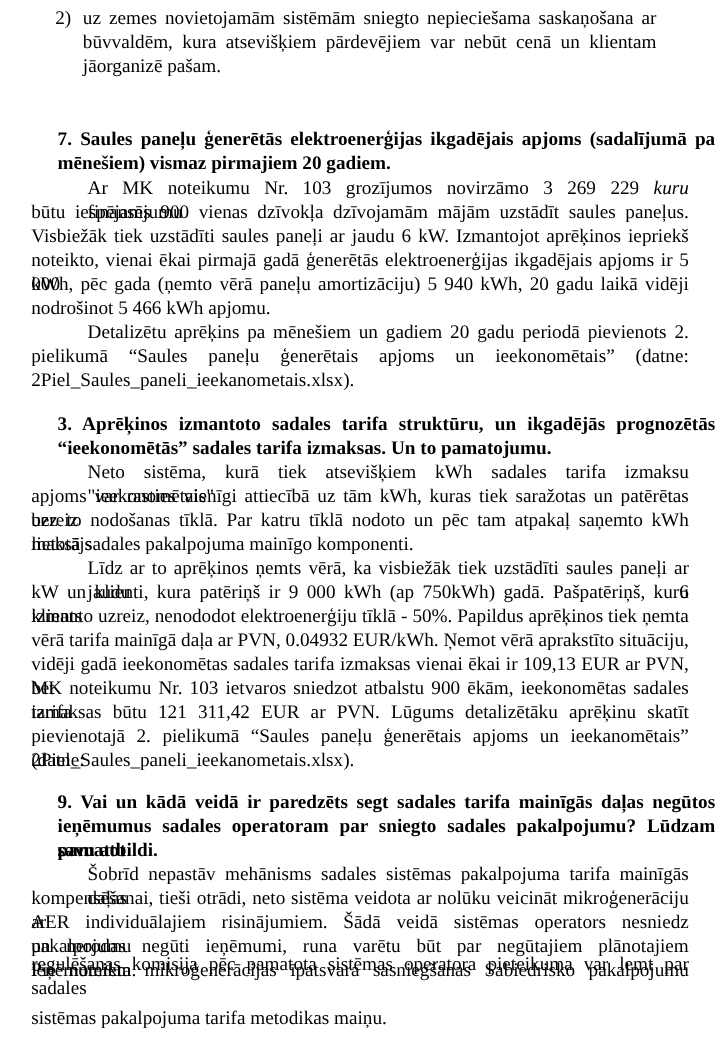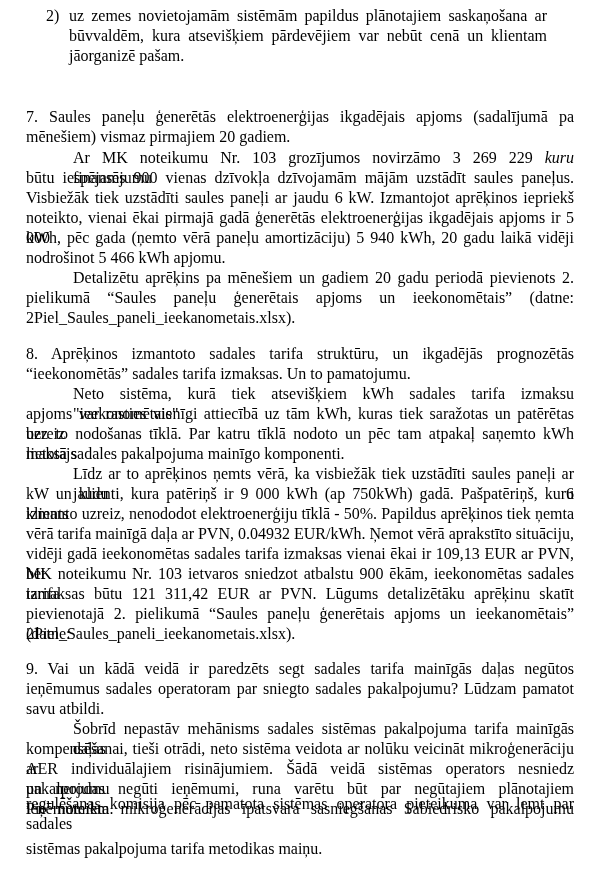--- a/index.html
+++ b/index.html
@@ -1,34 +1,34 @@
 <!DOCTYPE html>
 <html><head>
 <meta charset="utf-8">
 <style>
   html, body { margin:0; padding:0; background:#ffffff; }
   body { width:600px; height:872px; overflow:hidden; position:relative;
          font-family:"Liberation Serif", serif; color:#000; font-size:16px; }
   .page { position:absolute; left:26px; top:0; width:548px; }
   .line { position:absolute; white-space:nowrap; line-height:20px; height:20px; }
   .j { text-align:justify; text-align-last:justify; white-space:normal; width:548px; }
-  .b { font-weight:normal; }
+  .b { font-weight:bold;margin-left:22px; }
   .list-item { position:absolute; left:0; top:6px; width:548px; line-height:20px; }
   .list-num { position:absolute; left:20px; top:0; }
   .list-body { position:absolute; left:43px; width:478px; }
 </style>
 </head>
 <body>
 
 <div class="page">
 
   <div class="list-item">
     <span class="list-num">2)</span>
     <div class="list-body">
-      <div class="line j" style="top:0;width:478px">uz zemes novietojamām sistēmām papildus plānotajiem saskaņošana ar</div>
+      <div class="line j" style="top:0;width:478px">uz zemes novietojamām sistēmām sniegto nepieciešama saskaņošana ar</div>
       <div class="line j" style="top:20px;width:478px">būvvaldēm, kura atsevišķiem pārdevējiem var nebūt cenā un klientam</div>
       <div class="line" style="top:40px">jāorganizē pašam.</div>
     </div>
   </div>
 
   <div>
     <div class="line j b" style="top:107px">7.  Saules paneļu ģenerētās elektroenerģijas ikgadējais apjoms (sadalījumā pa</div>
     <div class="line b" style="top:127px">mēnešiem) vismaz pirmajiem 20 gadiem.</div>
 
     <div class="line j" style="top:148px;left:47px;width:501px">
@@ -39,21 +39,21 @@
     <div class="line j" style="top:208px">noteikto, vienai ēkai pirmajā gadā ģenerētās elektroenerģijas ikgadējais apjoms ir 5 000</div>
     <div class="line j" style="top:228px">kWh, pēc gada (ņemto vērā paneļu amortizāciju) 5 940 kWh, 20 gadu laikā vidēji</div>
     <div class="line" style="top:248px">nodrošinot 5 466 kWh apjomu.</div>
 
     <div class="line j" style="top:268px;left:47px;width:501px">Detalizētu aprēķins pa mēnešiem un gadiem 20 gadu periodā pievienots 2.</div>
     <div class="line j" style="top:288px">pielikumā “Saules paneļu ģenerētais apjoms un ieekonomētais” (datne:</div>
     <div class="line" style="top:308px">2Piel_Saules_paneli_ieekanometais.xlsx).</div>
   </div>
 
   <div>
-    <div class="line j b" style="top:344px">8.  Aprēķinos izmantoto sadales tarifa struktūru, un ikgadējās  prognozētās</div>
+    <div class="line j b" style="top:344px">3.  Aprēķinos izmantoto sadales tarifa struktūru, un ikgadējās  prognozētās</div>
     <div class="line b" style="top:364px">“ieekonomētās” sadales tarifa izmaksas.  Un to pamatojumu.</div>
 
     <div class="line j" style="top:384px;left:47px;width:501px">Neto sistēma, kurā tiek atsevišķiem kWh sadales tarifa izmaksu "ieekonomētais"</div>
     <div class="line j" style="top:404px">apjoms var rasties vienīgi attiecībā uz tām kWh, kuras tiek saražotas un patērētas uzreiz</div>
     <div class="line j" style="top:424px">bez to nodošanas tīklā. Par katru tīklā nodoto un pēc tam atpakaļ saņemto kWh lietotājs</div>
     <div class="line" style="top:444px">maksā sadales pakalpojuma mainīgo komponenti.</div>
 
     <div class="line j" style="top:464px;left:47px;width:501px">Līdz ar to aprēķinos ņemts vērā, ka visbiežāk tiek uzstādīti saules paneļi ar jaudu 6</div>
     <div class="line j" style="top:484px">kW un klienti, kura patēriņš ir 9 000 kWh (ap 750kWh) gadā. Pašpatēriņš, kuru klients</div>
     <div class="line j" style="top:504px">izmanto uzreiz, nenododot elektroenerģiju tīklā - 50%. Papildus aprēķinos tiek ņemta</div>

